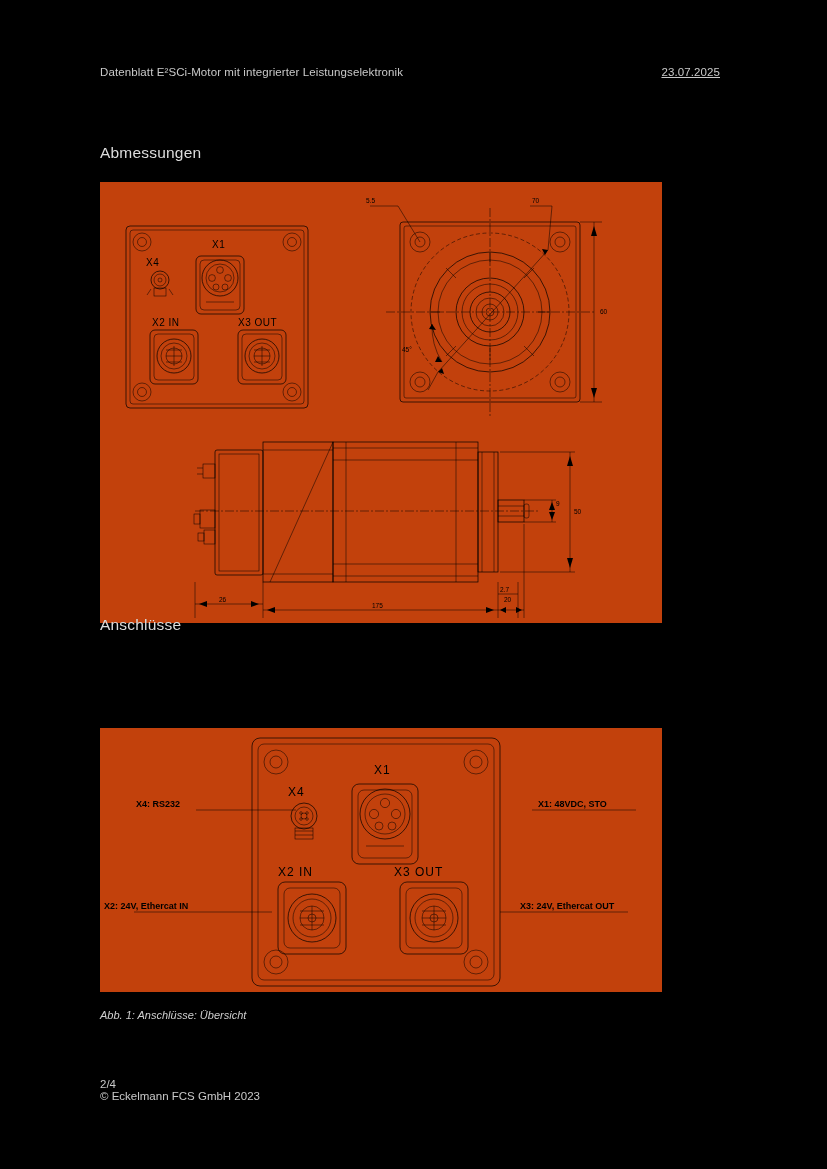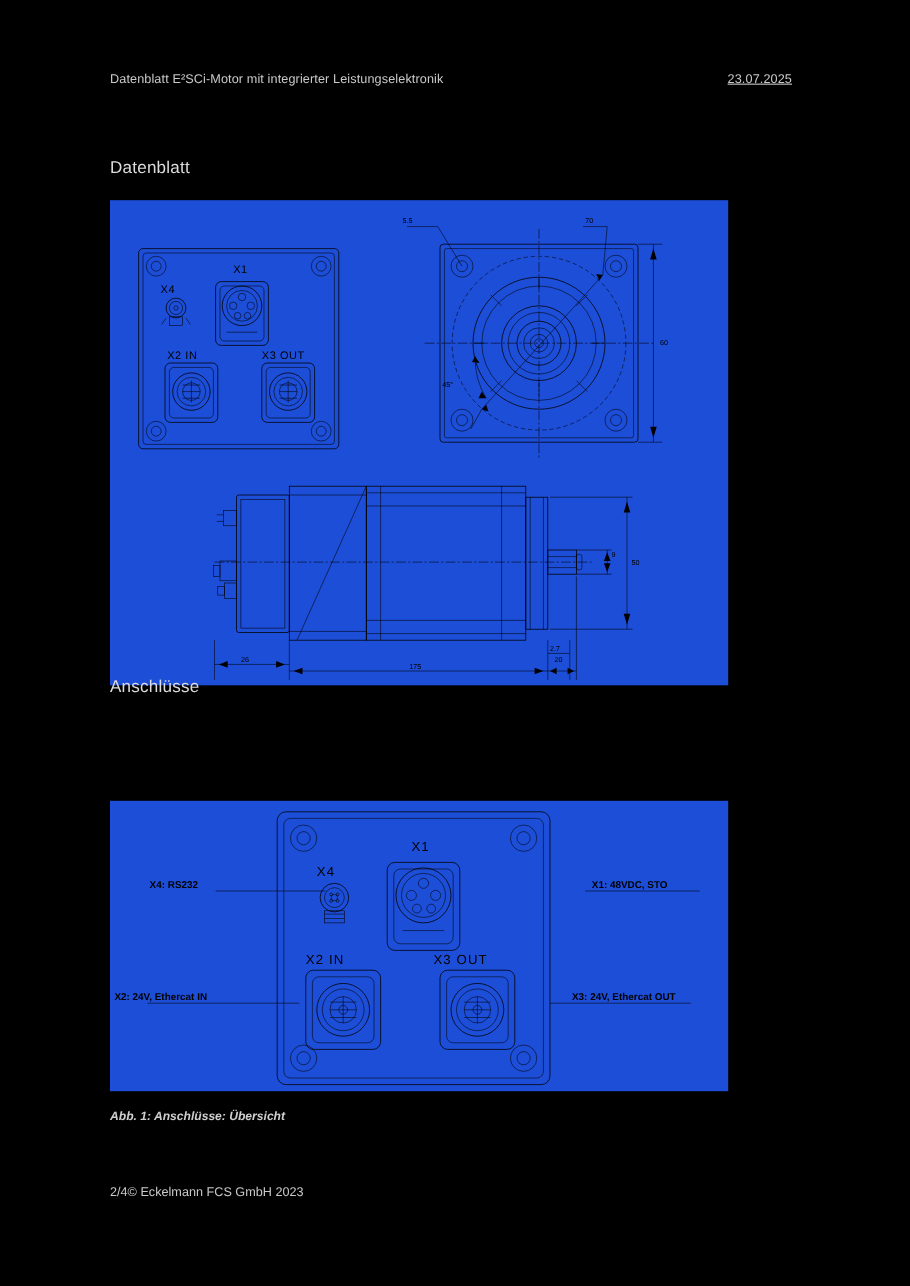--- a/index.html
+++ b/index.html
@@ -52,21 +52,21 @@
     color: #dcdcdc;
     letter-spacing: 0.2px;
   }
   #heading-abmessungen { top: 144px; }
   #heading-anschluesse { top: 616px; }
   #heading-uebersicht  { top: 697px; margin-top: 40px; }
 
   
   .figure {
     position: absolute;
-    background: #1d4ed8;
+    background: #c2410c;
     overflow: hidden;
   }
   #figure-dimensions {
     left: 100px;
     top: 182px;
     width: 562px;
     height: 441px;
   }
   #figure-connectors {
     left: 100px;
@@ -74,33 +74,33 @@
     width: 562px;
     height: 264px;
   }
   .caption {
     position: absolute;
     left: 100px;
     top: 1009px;
     font-size: 11px;
     font-style: italic;
     color: #cfcfcf;
-    font-weight: bold;
   }
 
   
   .footer {
     position: absolute;
     left: 100px;
     top: 1078px;
     width: 620px;
     display: flex;
-    justify-content: flex-start;
+    justify-content: flex-end;
     font-size: 11.5px;
     color: #c9c9c9;
+    flex-direction: column;
   }
 
   svg { display: block; }
   .ln { fill: none; stroke: #000; stroke-width: 0.7; }
   .ln-thin { fill: none; stroke: #000; stroke-width: 0.5; }
   .ln-dash { fill: none; stroke: #000; stroke-width: 0.5; stroke-dasharray: 4 2.5; }
   .ln-cl { fill: none; stroke: #000; stroke-width: 0.5; stroke-dasharray: 9 2 2 2; }
   .lbl-sm { font-family: "Liberation Sans", sans-serif; font-size: 6.5px; fill: #000; }
   .lbl-big { font-family: "Liberation Sans", sans-serif; font-size: 12px; fill: #000; letter-spacing: 1px; }
   .lbl-md { font-family: "Liberation Sans", sans-serif; font-size: 10px; fill: #000; letter-spacing: 0.5px; }
@@ -109,21 +109,21 @@
 </head>
 <body>
 
 <div class="page">
 
   <div class="header">
     <span class="title">Datenblatt E²SCi-Motor mit integrierter Leistungselektronik</span>
     <span class="date">23.07.2025</span>
   </div>
 
-  <div class="h1" id="heading-abmessungen">Datenblatt</div>
+  <div class="h1" id="heading-abmessungen">Abmessungen</div>
 
   <div class="figure" id="figure-dimensions">
     <svg width="562" height="441" viewBox="0 0 562 441">
 
       <g transform="translate(20,38)">
 
         <rect class="ln" x="6" y="6" width="182" height="182" rx="4"></rect>
         <rect class="ln-thin" x="10" y="10" width="174" height="174" rx="3"></rect>
 
         <g class="ln-thin">

